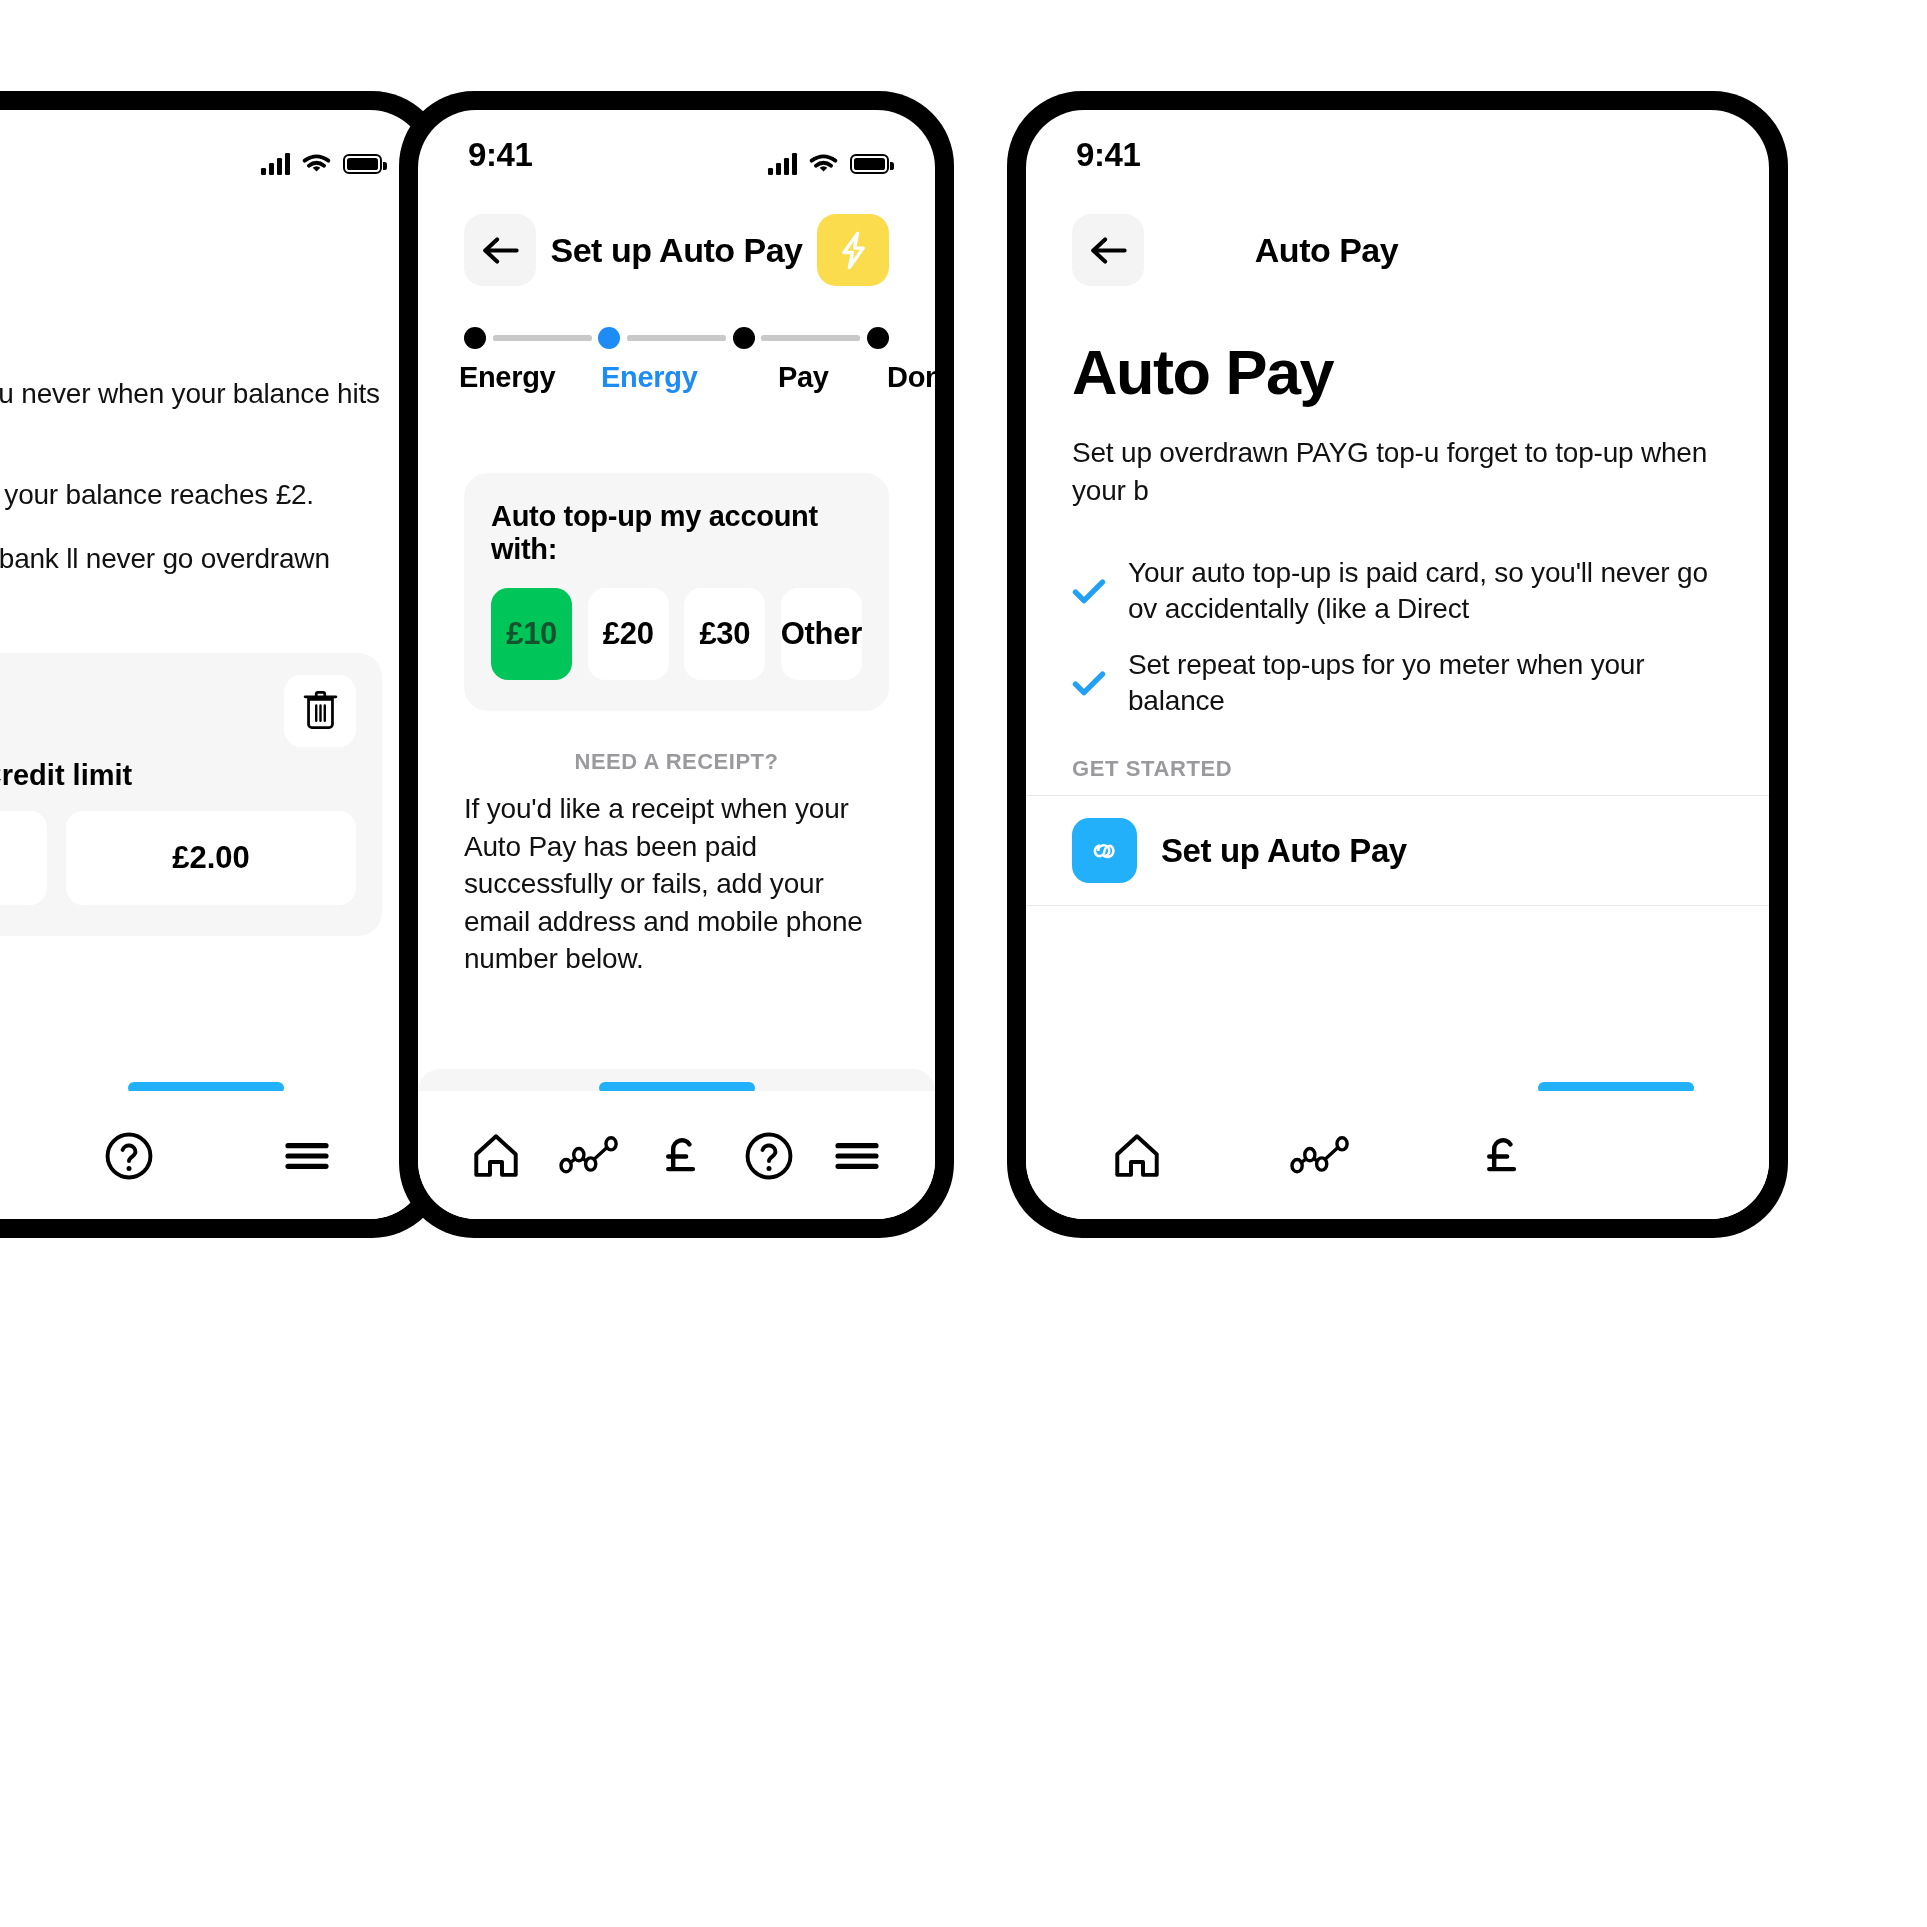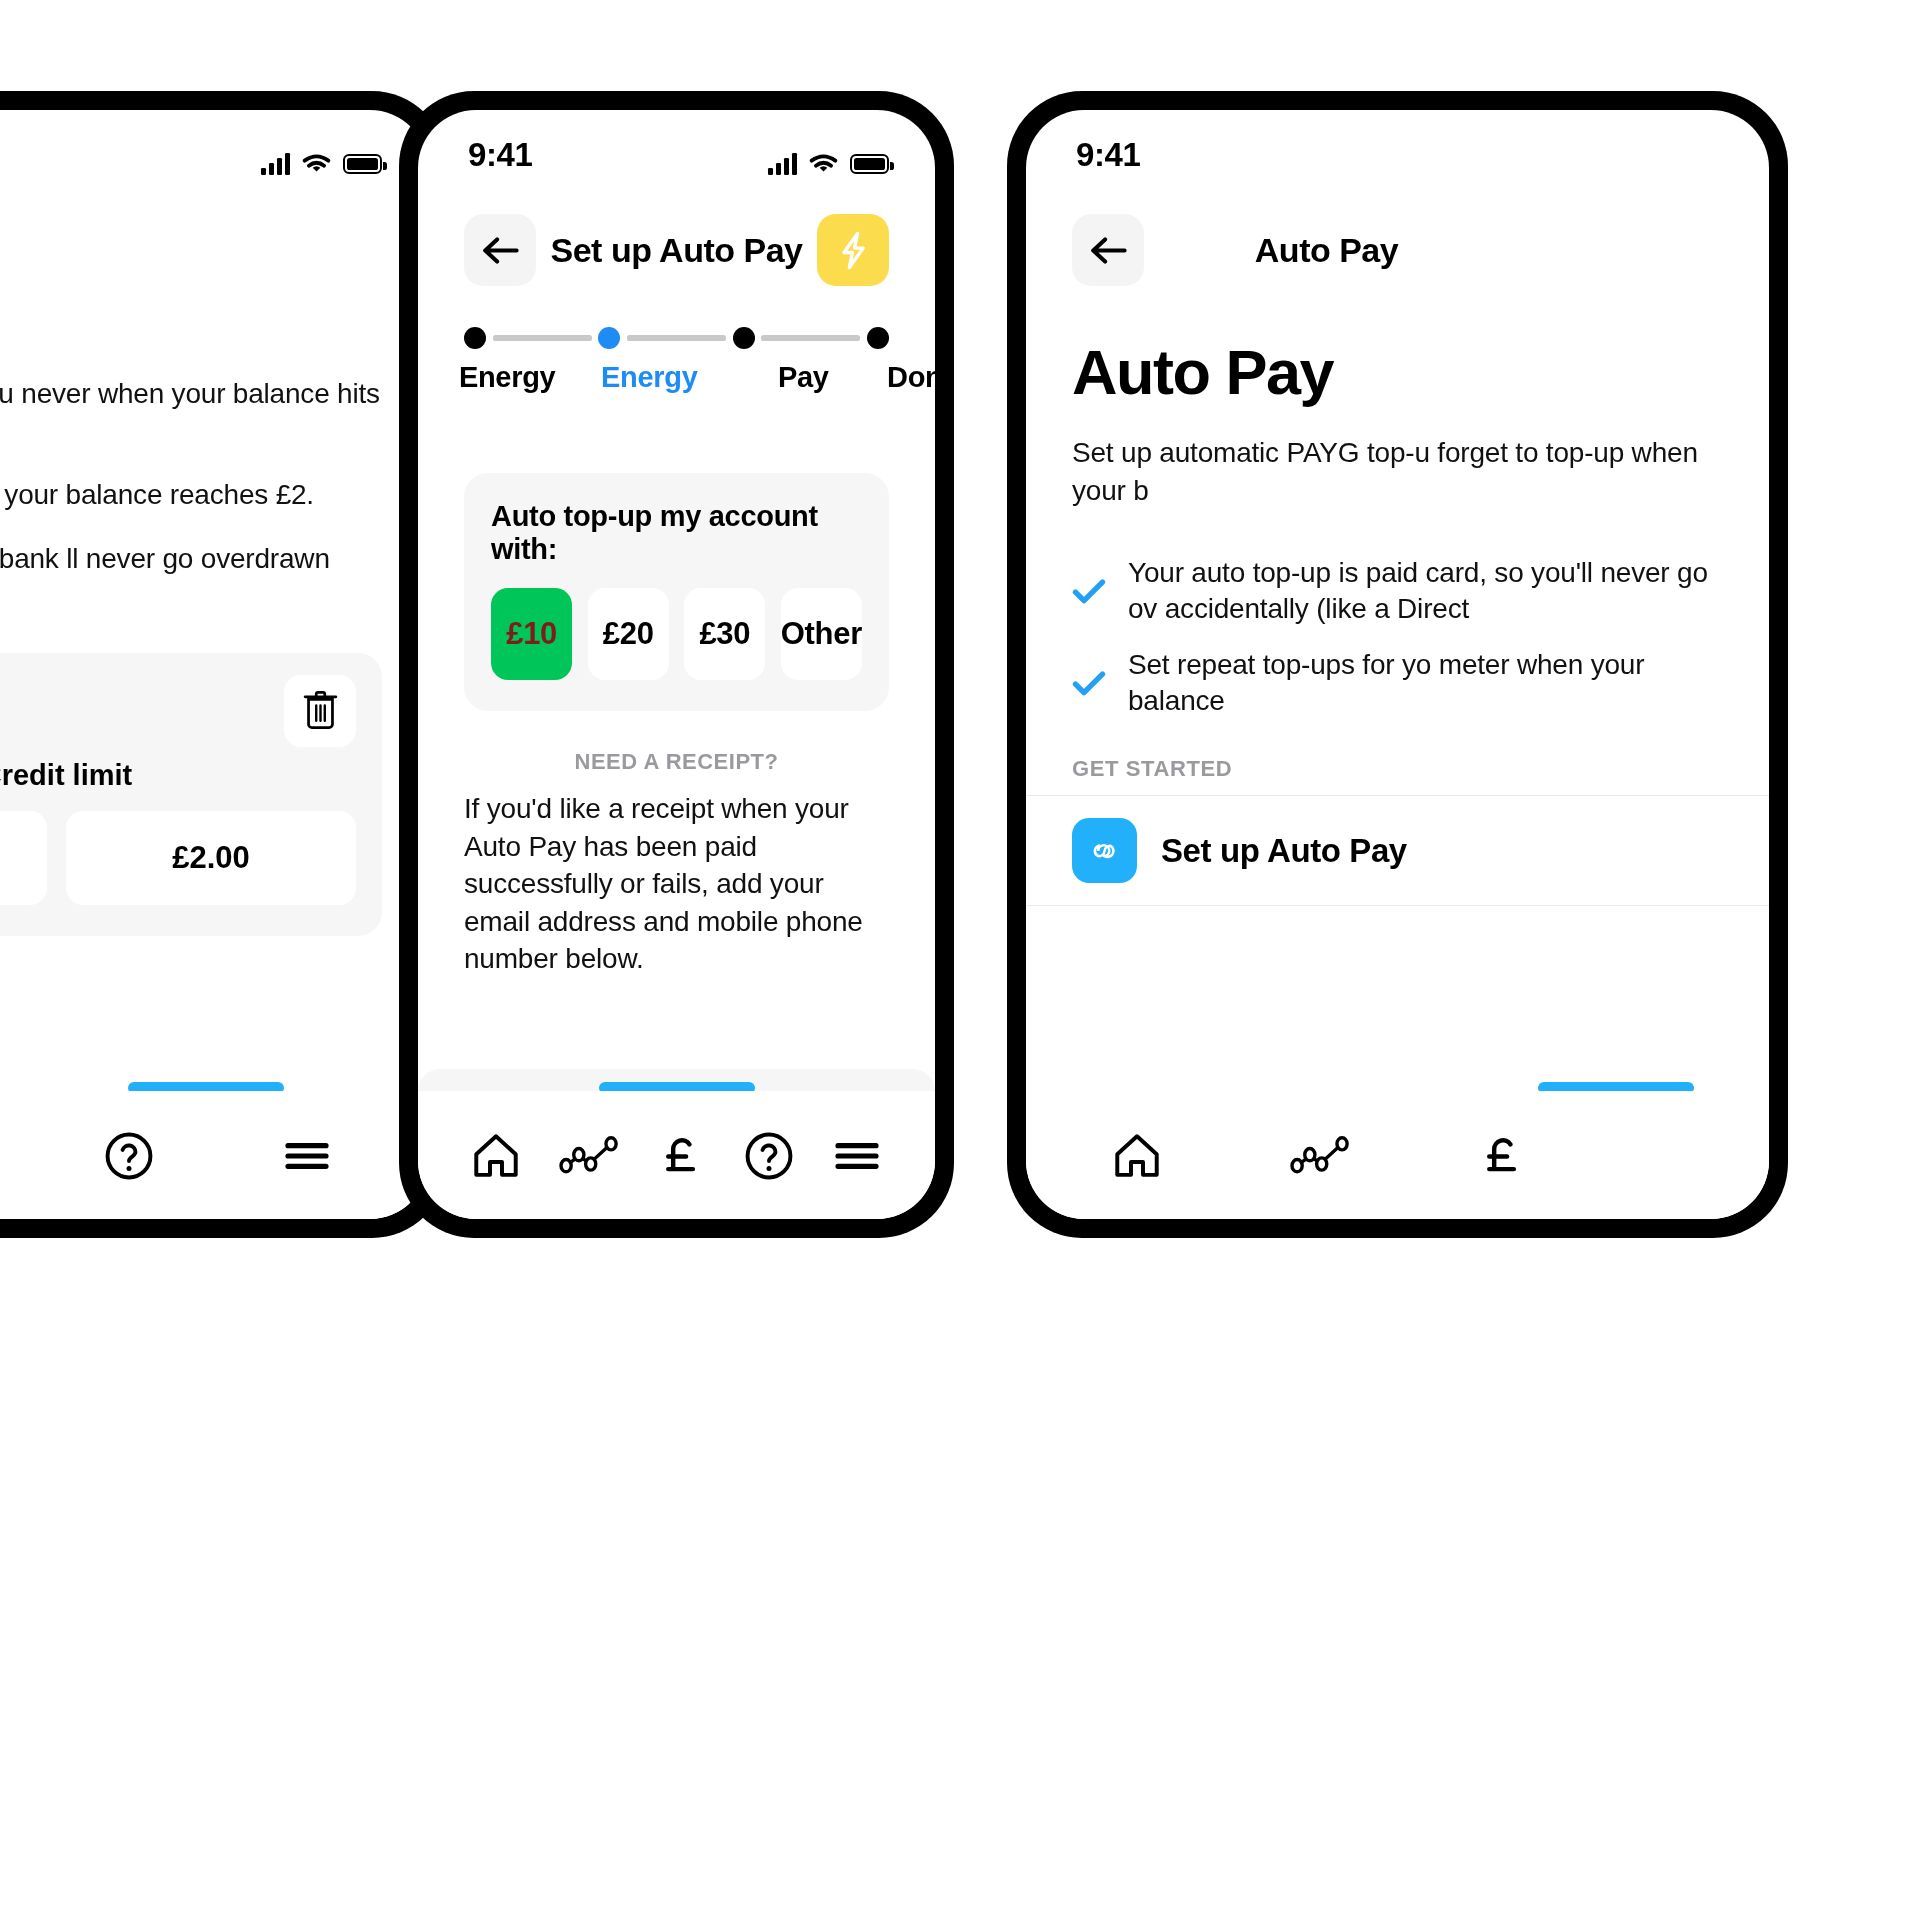--- a/index.html
+++ b/index.html
@@ -89,21 +89,21 @@
   }
   .card-title { font-size: 29px; font-weight: 700; letter-spacing:-0.3px; color:#000; }
 
   .amount-row { display:flex; gap: 15.4px; margin-top: 22px; }
   .amt-btn {
     flex:1 1 0; height: 92px; border-radius: 17px; background:#fff;
     display:flex; align-items:center; justify-content:center;
     font-size: 31px; font-weight: 700; color:#000; border:none; cursor:pointer;
     letter-spacing:-0.3px;
   }
-  .amt-btn.selected { background:#00C65A; color:#7f1d1d;text-align:right; }
+  .amt-btn.selected { background:#00C65A; color:#14532d;text-align:right; }
 
   .limit-field {
     margin-top: 20.5px; background:#fff; border-radius: 17px; height: 101px;
     display:flex; align-items:center; justify-content:space-between;
     padding: 0 26px 0 29px;
   }
   .limit-value { font-size: 31px; font-weight: 700; color:#000; }
 
   
   .receipt { padding: 38px 46px 0 46px; }
@@ -375,21 +375,21 @@
       <div class="appbar">
         <button class="sq-btn">
           <svg width="39" height="29" viewBox="0 0 23 17">
             <path d="M2.5 8.5 H21 M2.5 8.5 L9.5 2 M2.5 8.5 L9.5 15" stroke="#000" stroke-width="2.4" fill="none" stroke-linecap="round" stroke-linejoin="round"></path>
           </svg>
         </button>
         <div class="appbar-title left-align" style="text-align:center;padding-right:214px;">Auto Pay</div>
       </div>
 
       <div class="hero-title">Auto Pay</div>
-      <div class="hero-sub">Set up automatic PAYG top-u forget to top-up when your b</div>
+      <div class="hero-sub">Set up overdrawn PAYG top-u forget to top-up when your b</div>
 
       <div class="bullets">
         <div class="bullet">
           <svg class="tick" viewBox="0 0 20 16">
             <path d="M2 8.4 L7 13.4 L18 2.4" stroke="#22A0F5" stroke-width="3.2" fill="none" stroke-linecap="round" stroke-linejoin="round"></path>
           </svg>
           <div class="bullet-text">Your auto top-up is paid card, so you'll never go ov accidentally (like a Direct</div>
         </div>
         <div class="bullet">
           <svg class="tick" viewBox="0 0 20 16">

